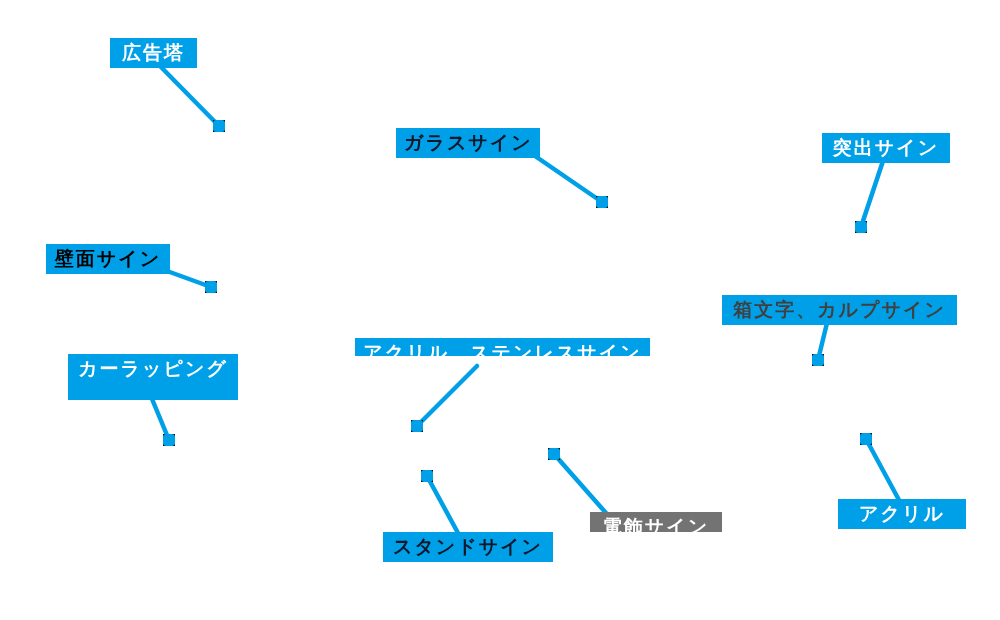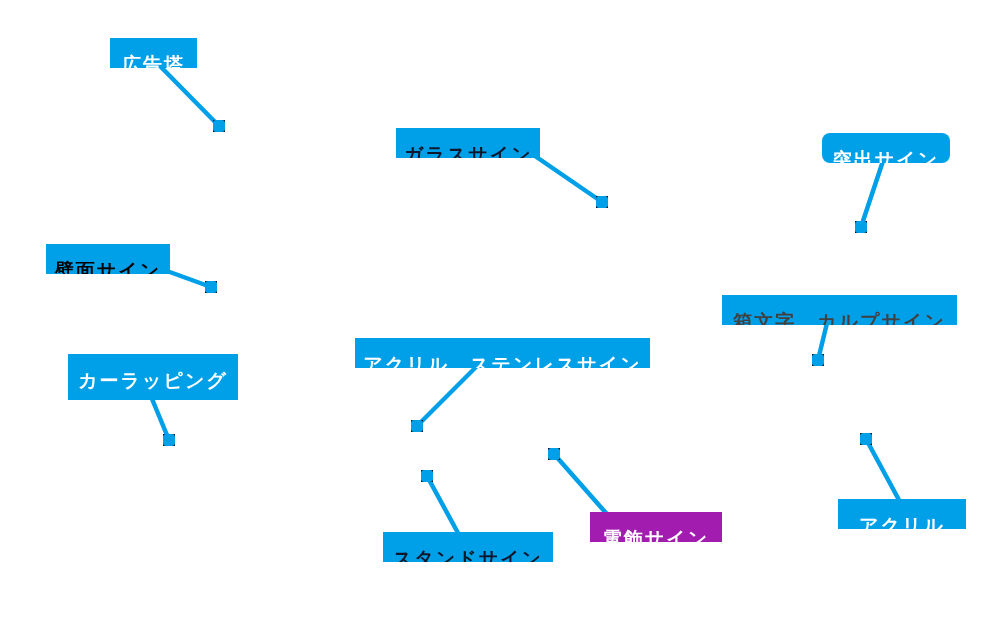--- a/index.html
+++ b/index.html
@@ -21,21 +21,21 @@
     top: 0;
     width: 1000px;
     height: 620px;
     display: block;
   }
   .callout-label {
     position: absolute;
     box-sizing: border-box;
     height: 30px;
     line-height: 30px;
-    padding: 12px 8px;
+    padding: 0 8px;
     background: #00A0E9;
     color: #ffffff;
     font-size: 19px;
     font-weight: bold;
     letter-spacing: 2px;
     text-align: center;
     white-space: nowrap;
     overflow: hidden;
     cursor: pointer;
     user-select: none;
@@ -73,22 +73,22 @@
       <rect x="421" y="470" width="12" height="12" fill="#000000"></rect>
       <rect x="421" y="470" width="12" height="12" rx="3" fill="#00A0E9"></rect>
       <rect x="548" y="448" width="12" height="12" fill="#000000"></rect>
       <rect x="548" y="448" width="12" height="12" rx="3" fill="#00A0E9"></rect>
       <rect x="860" y="433" width="12" height="12" fill="#000000"></rect>
       <rect x="860" y="433" width="12" height="12" rx="3" fill="#00A0E9"></rect>
     </svg>
   <div>
       <div class="callout-label" style="left: 110px; top: 38px; width: 87px; height: 30px; line-height: 30px; background: rgb(0, 160, 233); color: rgb(255, 255, 255);">広告塔</div>
       <div class="callout-label" style="left: 396px; top: 128px; width: 144px; height: 30px; line-height: 30px; background: rgb(0, 160, 233); color: #0f172a;">ガラスサイン</div>
-      <div class="callout-label" style="left: 822px; top: 133px; width: 128px; height: 30px; line-height: 30px; background: rgb(0, 160, 233); color: rgb(255, 255, 255); border-radius: 8px;">突出サイン</div>
+      <div class="callout-label" style="left: 822px; top: 133px; width: 128px; height: 30px; line-height: 30px; background: rgb(0, 160, 233); color: rgb(255, 255, 255);">突出サイン</div>
       <div class="callout-label" style="left: 46px; top: 244px; width: 124px; height: 30px; line-height: 30px; background: rgb(0, 160, 233); color: #000000;">壁面サイン</div>
       <div class="callout-label" style="left: 722px; top: 295px; width: 235px; height: 30px; line-height: 30px; background: rgb(0, 160, 233); color: #404040;">箱文字、カルプサイン</div>
       <div class="callout-label" style="left: 68px; top: 354px; width: 170px; height: 46px; line-height: 30px; background: rgb(0, 160, 233); color: rgb(255, 255, 255);">カーラッピング</div>
-      <div class="callout-label" style="left: 355px; top: 338px; width: 295px; height: 30px; line-height: 30px; background: rgb(0, 160, 233); color: rgb(255, 255, 255);">アクリル、ステンレスサイン</div>
+      <div class="callout-label" style="left: 355px; top: 338px; width: 295px; height: 18px; line-height: 30px; background: rgb(0, 160, 233); color: rgb(255, 255, 255);">アクリル、ステンレスサイン</div>
       <div class="callout-label" style="left: 383px; top: 532px; width: 170px; height: 30px; line-height: 30px; background: rgb(0, 160, 233); color: #0f172a;">スタンドサイン</div>
-      <div class="callout-label" style="left: 590px; top: 512px; width: 132px; height: 30px; line-height: 30px; background: #a21caf; color: rgb(255, 255, 255);">電飾サイン</div>
+      <div class="callout-label" style="left: 590px; top: 512px; width: 132px; height: 20px; line-height: 30px; background: #737373; color: rgb(255, 255, 255);">電飾サイン</div>
       <div class="callout-label" style="left: 838px; top: 499px; width: 128px; height: 30px; line-height: 30px; background: rgb(0, 160, 233); color: rgb(255, 255, 255);">アクリル</div>
     </div>
 </div>
 
 </body></html>

